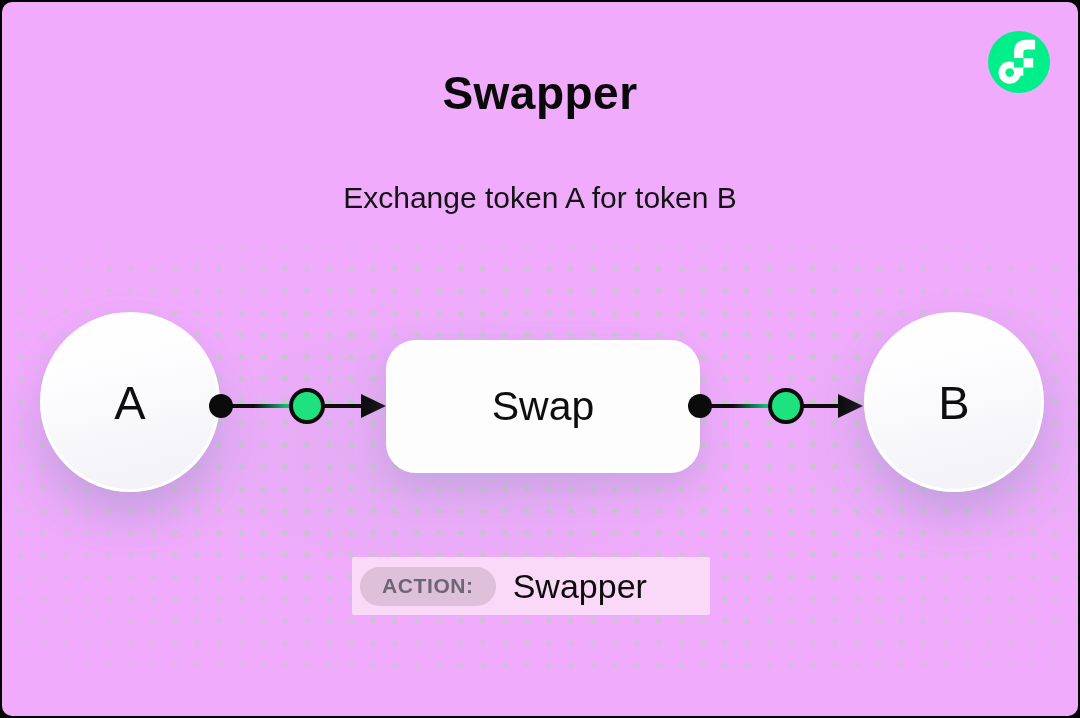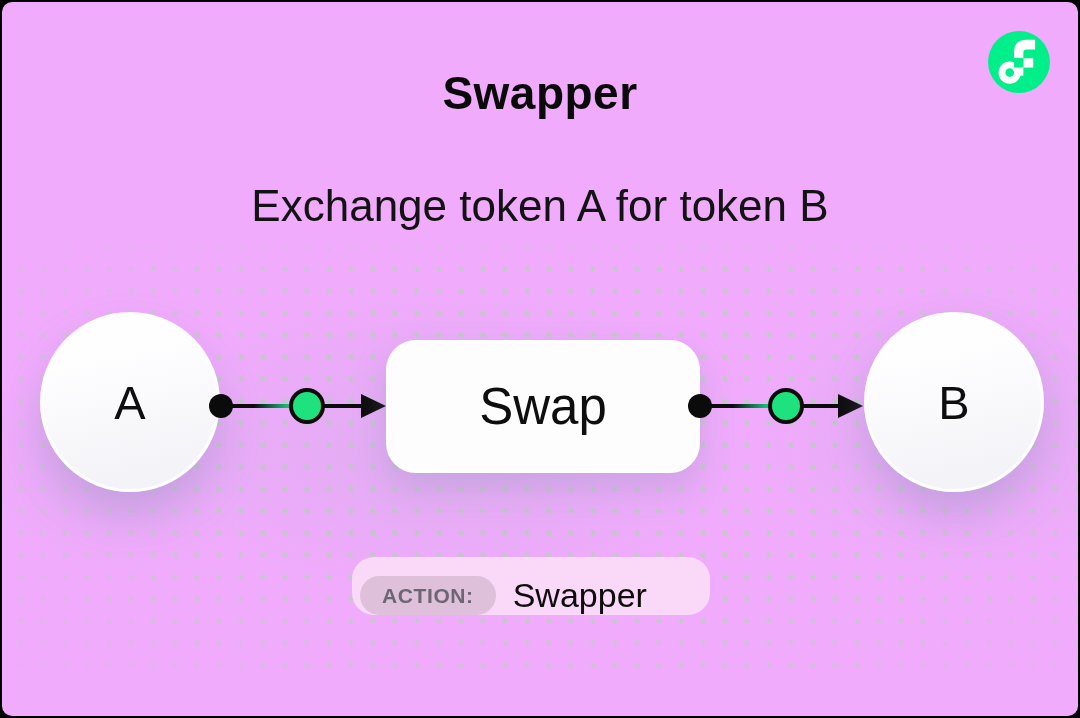--- a/index.html
+++ b/index.html
@@ -50,21 +50,21 @@
     text-align: center;
     font-size: 46px;
     font-weight: 700;
     letter-spacing: 0.5px;
     color: #0a0a0a;
   }
   .subtitle {
     position: absolute;
     top: 179px; left: 0; width: 100%;
     text-align: center;
-    font-size: 44px;
+    font-size: 30px;
     font-weight: 400;
     color: #131313;
   }
 
   .node-circle {
     position: absolute;
     width: 180px; height: 180px;
     border-radius: 50%;
     border: 3px solid #ffffff;
     background: linear-gradient(168deg, #fefeff 25%, #f2f2f7 95%);
@@ -77,21 +77,21 @@
 
   .swap-box {
     position: absolute;
     left: 384px; top: 338px;
     width: 314px; height: 133px;
     border-radius: 30px;
     border: 3px solid #ffffff;
     background: #fdfdfe;
     box-shadow: 0 16px 32px rgba(148,146,190,0.32);
     display: flex; align-items: center; justify-content: center;
-    font-size: 51px; font-weight: 400; color: #0e0e0e;
+    font-size: 41px; font-weight: 400; color: #0e0e0e;
   }
 
   .edge-dot {
     position: absolute;
     width: 24px; height: 24px;
     border-radius: 50%;
     background: #0b0b0b;
     top: 392px;
   }
   .edge-line {
@@ -117,23 +117,23 @@
     border-top: 12px solid transparent;
     border-bottom: 12px solid transparent;
     border-left: 25px solid #0b0b0b;
     top: 392px;
   }
 
   .action-pill {
     position: absolute;
     left: 350px; top: 555px;
     width: 358px; height: 58px;
-    border-radius: 22px;
+    border-radius: 2px;
     background: #fad8f7;
-    display: flex; align-items: flex-end;
+    display: flex; align-items: center;
     padding: 0 16px 0 8px;
     gap: 17px;
   }
   .action-tag {
     background: #dfc0da;
     border-radius: 20px;
     height: 39px;
     padding: 0 22px;
     display: flex; align-items: center;
     font-size: 21px;

